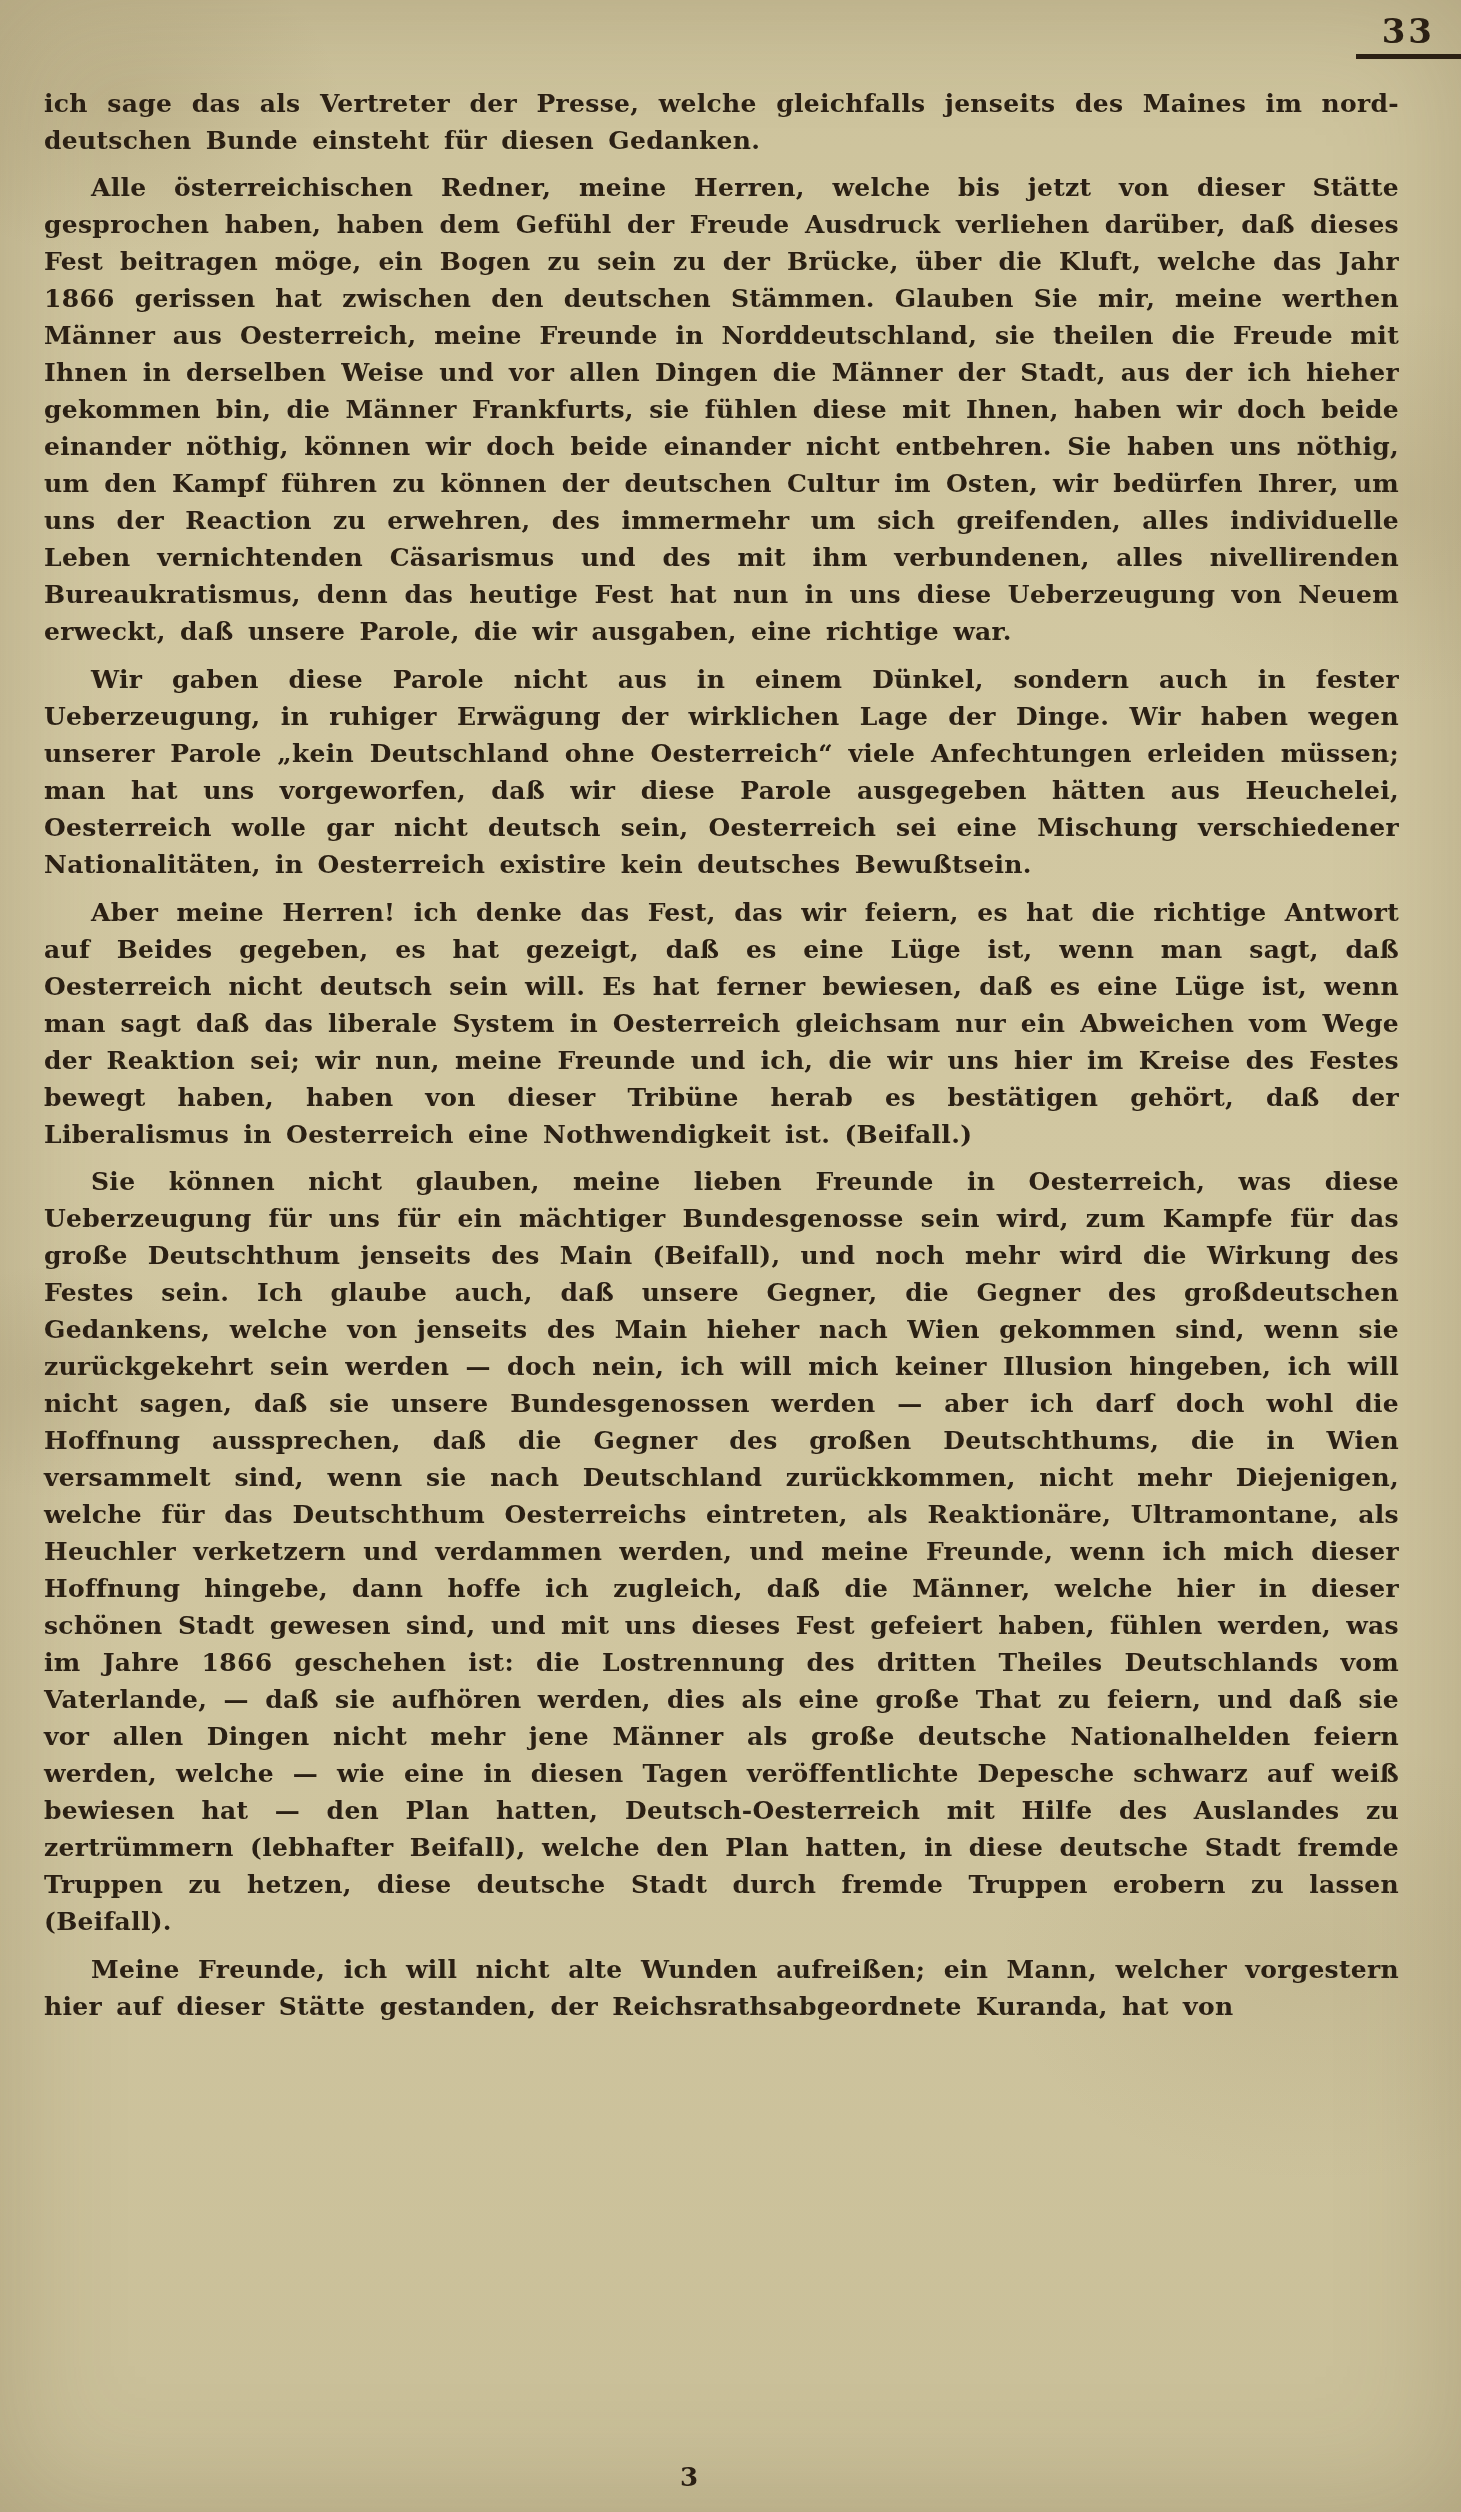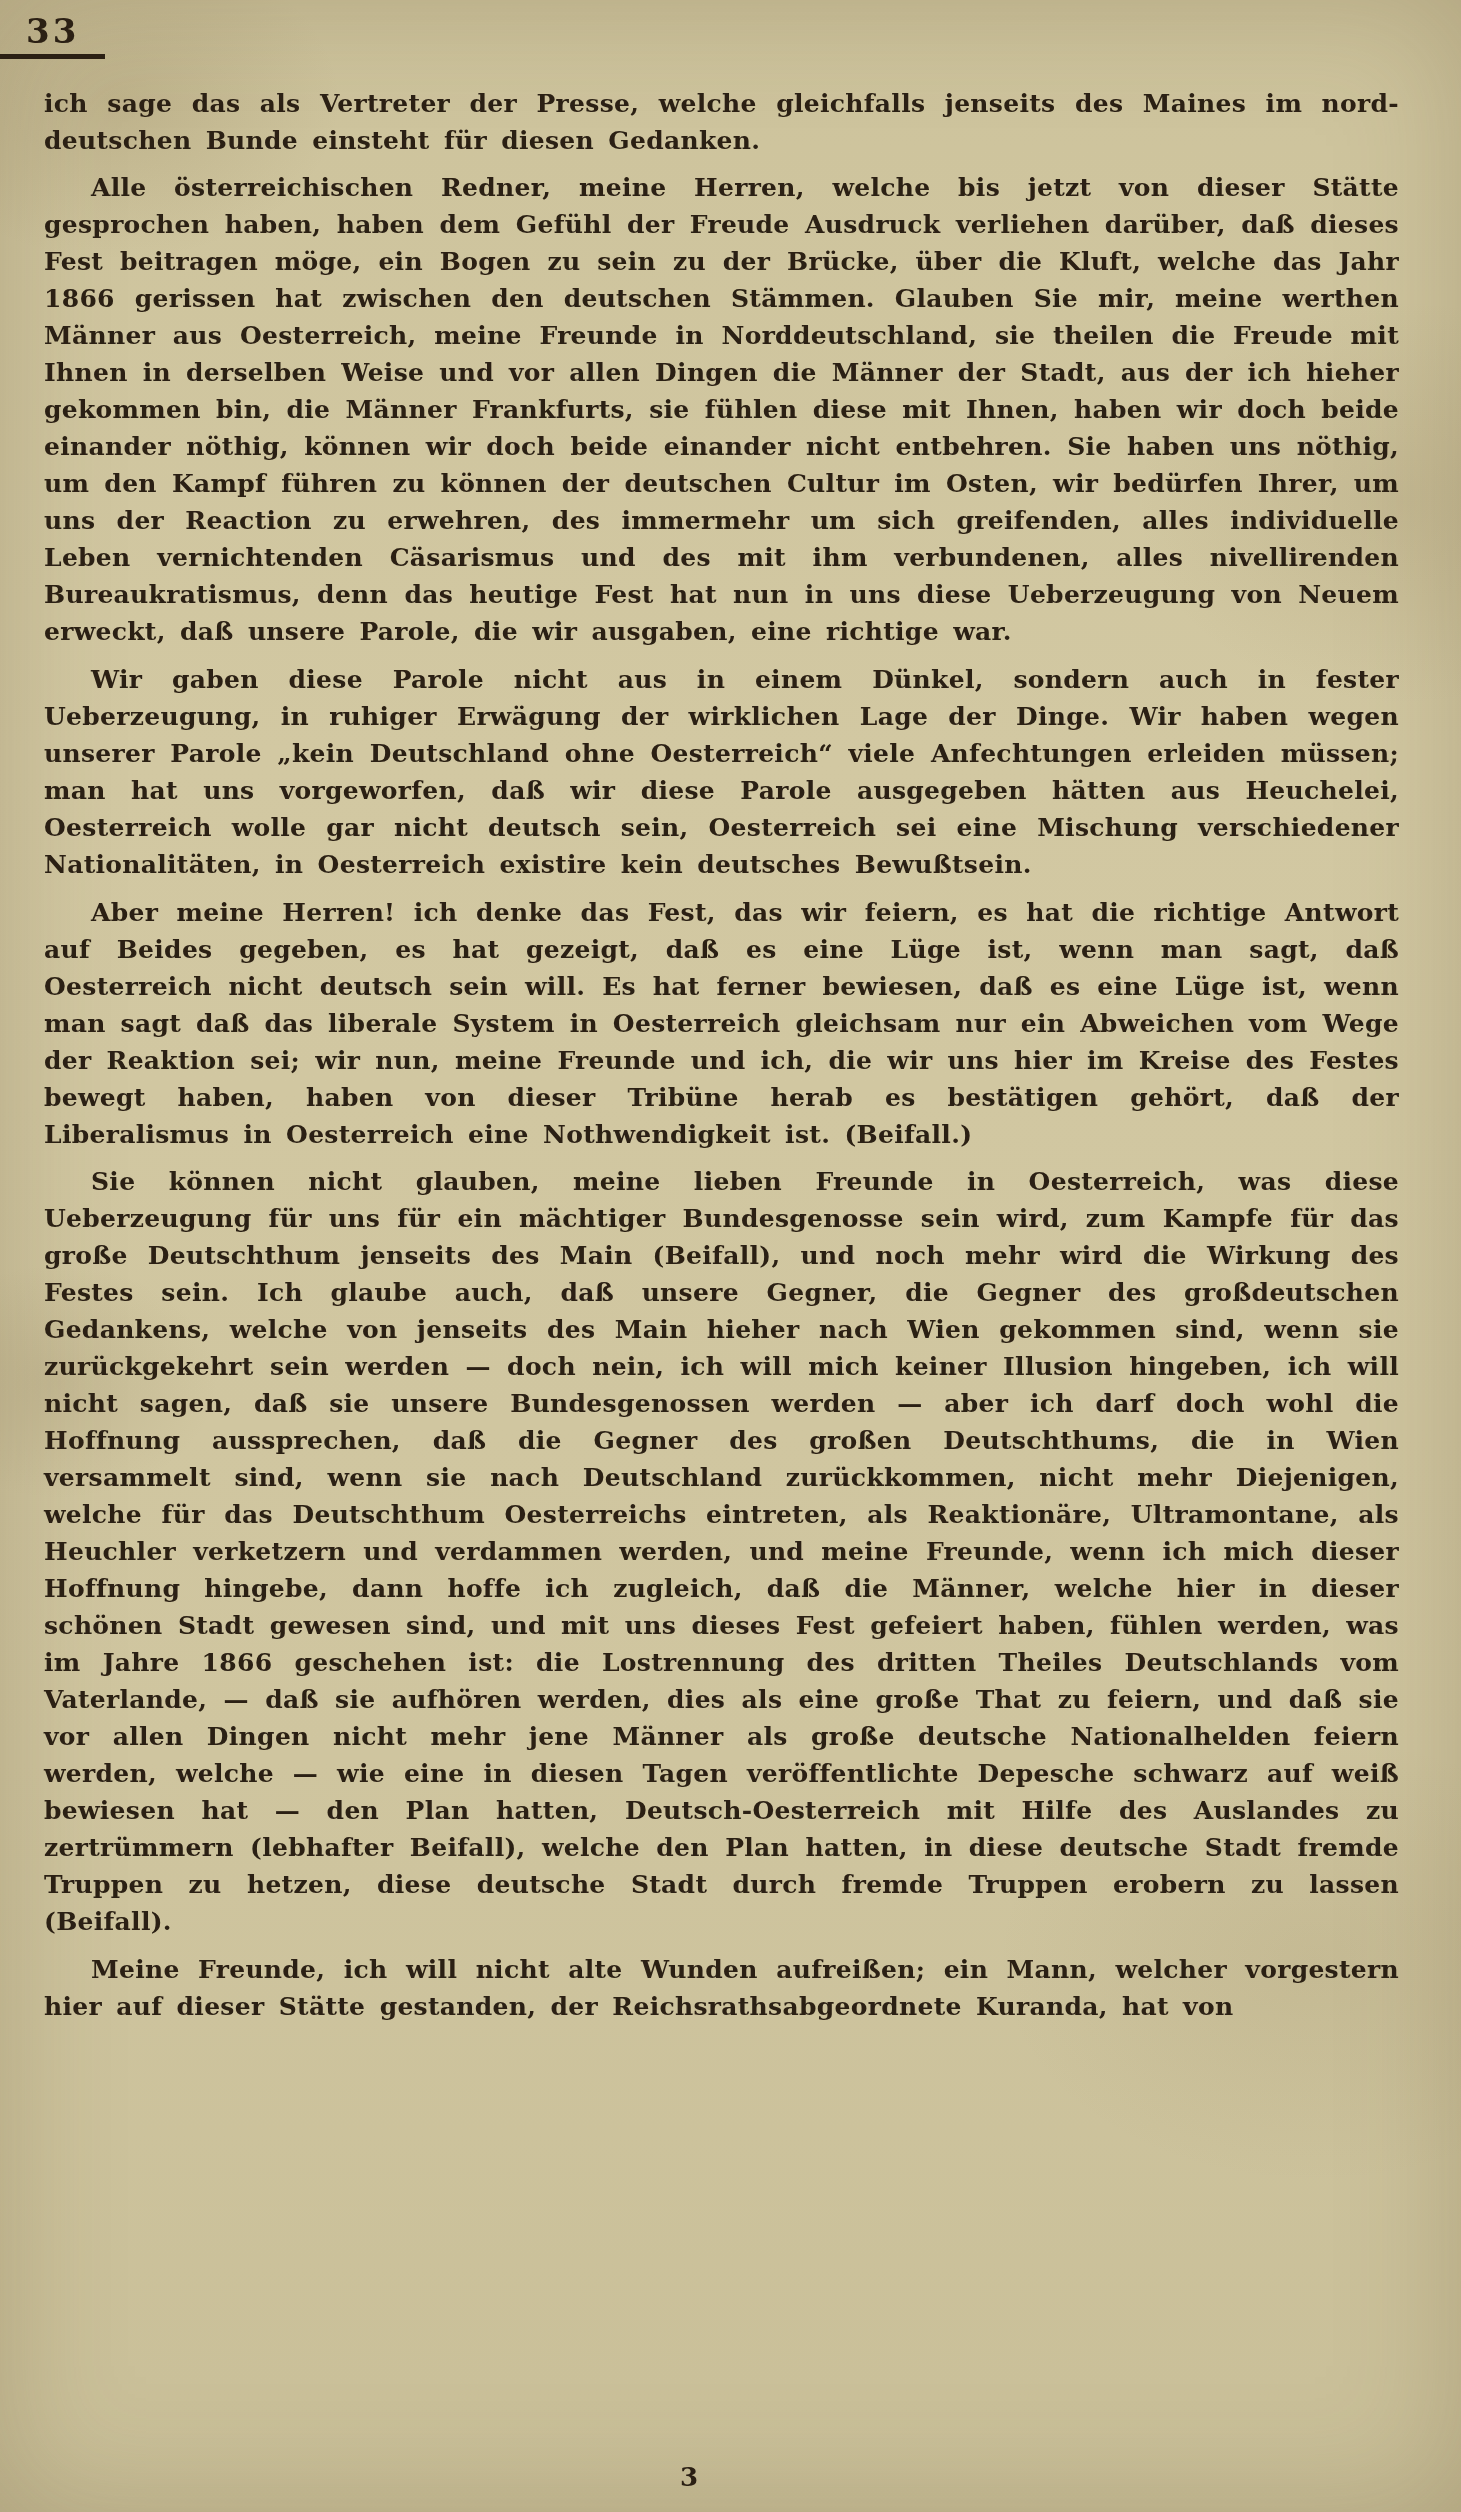--- a/index.html
+++ b/index.html
@@ -20,21 +20,21 @@
     position: relative;
     font-family: "DejaVu Serif", "Liberation Serif", serif;
     color: #2b2014;
   }
   .page {
     position: absolute;
     inset: 0;
     box-shadow: inset 0 0 122px rgba(90, 72, 40, 0.25);
   }
   .page-header {
-    text-align: left;
+    text-align: right;
     padding-top: 10.7px;
   }
   .page-number {
     display: inline-block;
     font-size: 34px;
     font-weight: bold;
     letter-spacing: 3px;
     padding: 0 26px 3px 26px;
     border-bottom: 5.3px solid #2b2014;
   }

